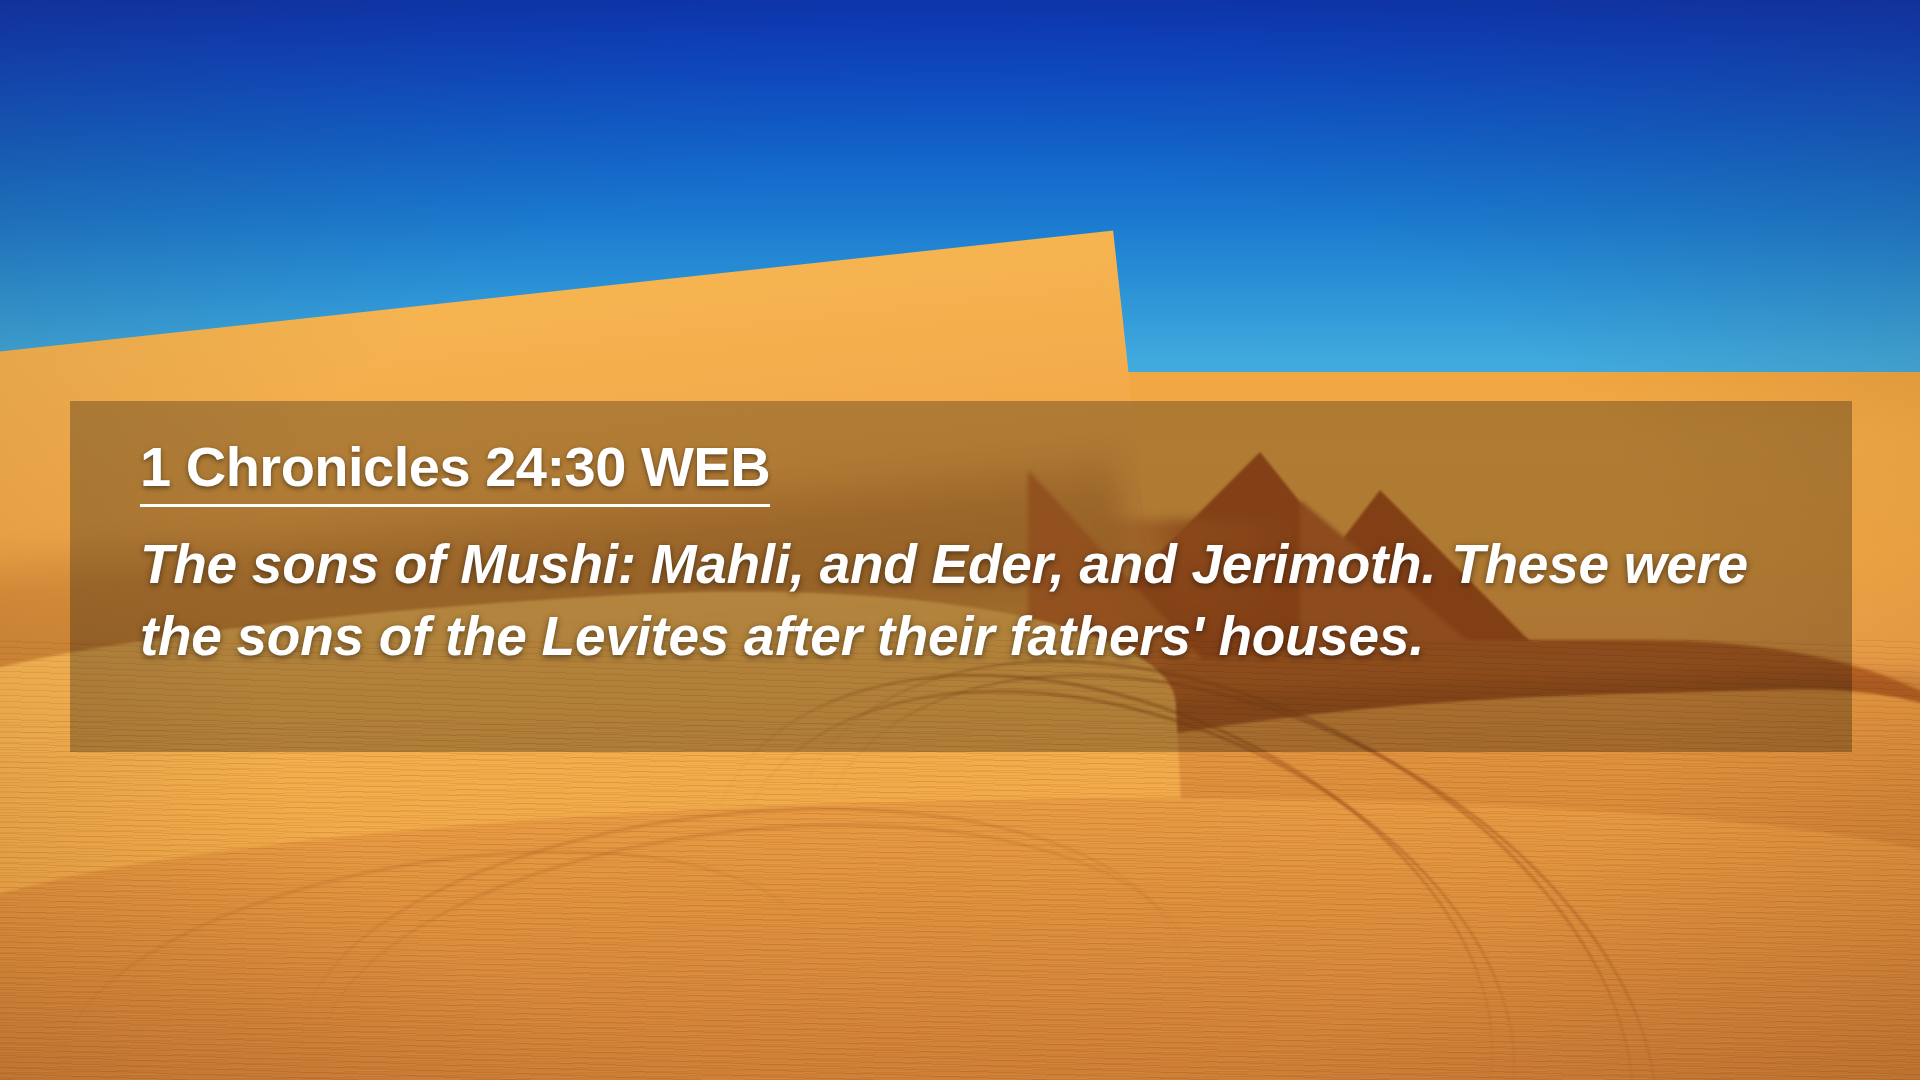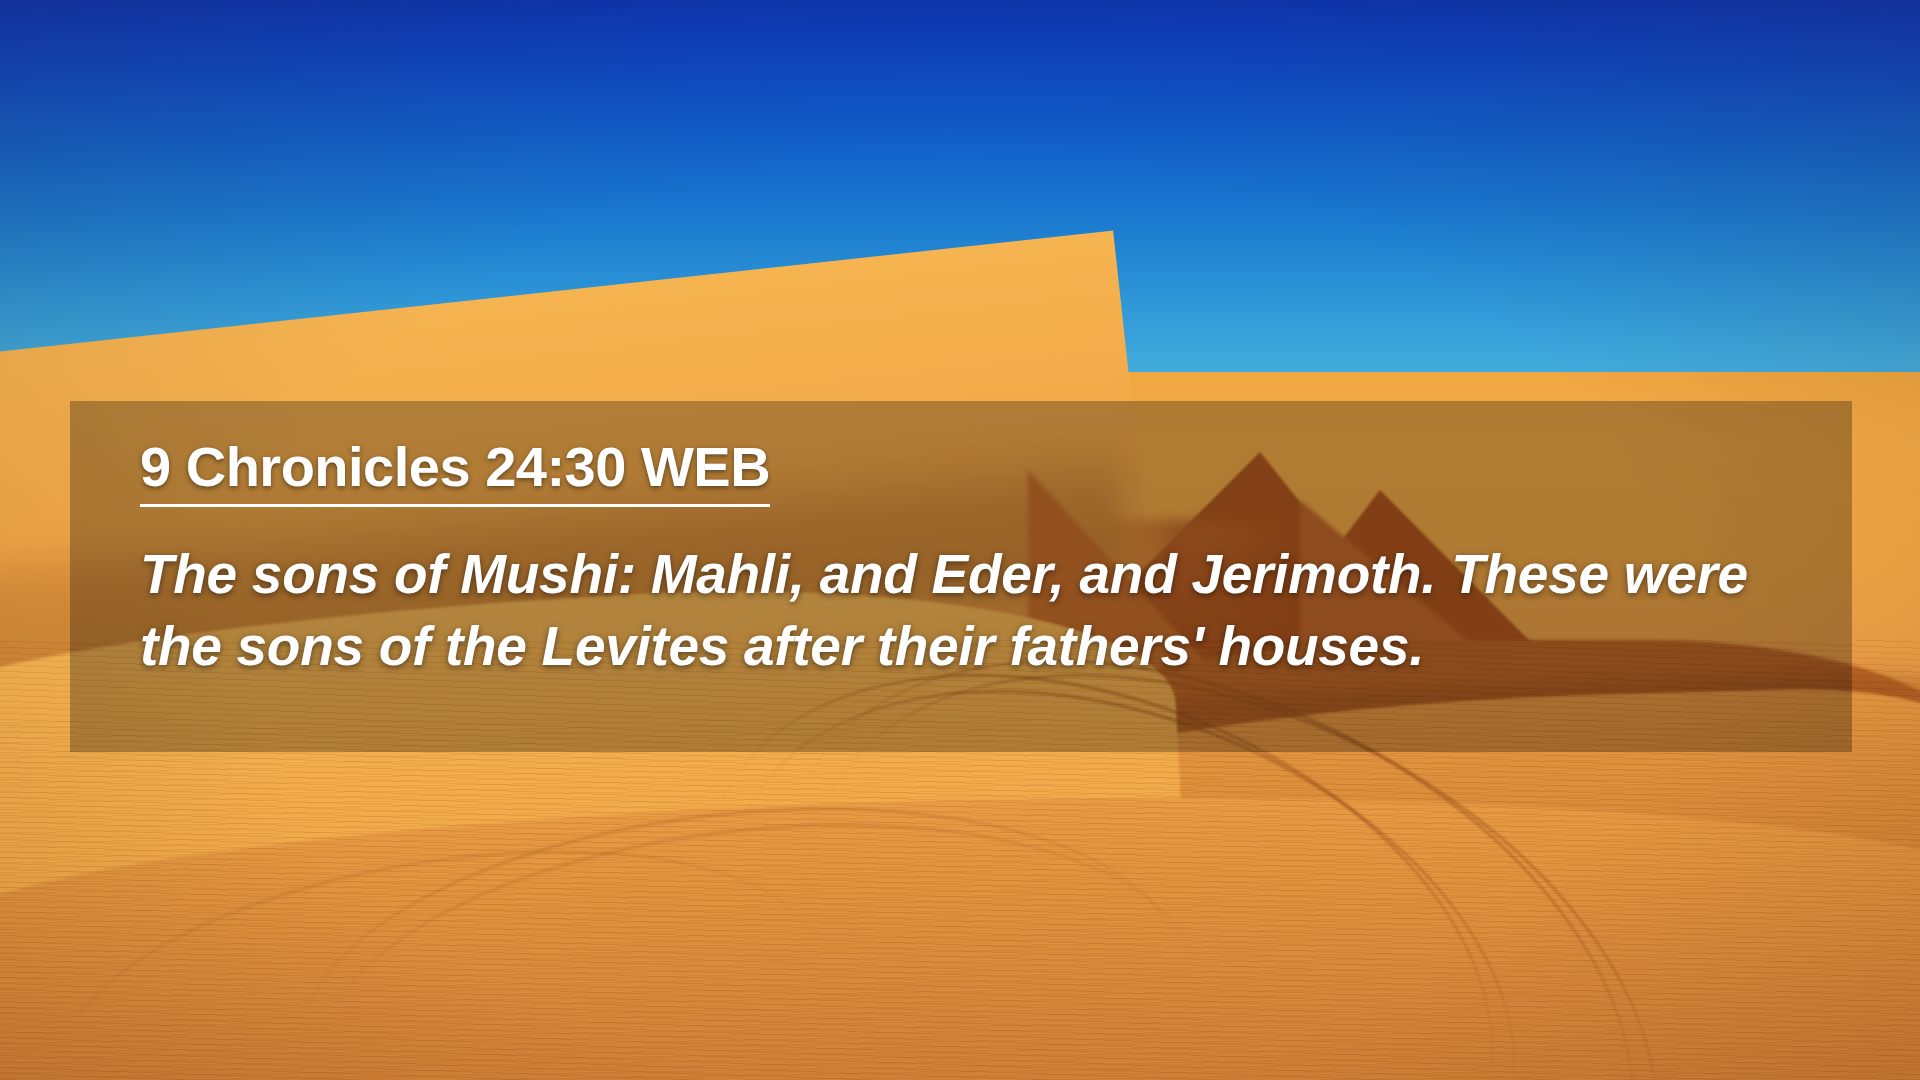--- a/index.html
+++ b/index.html
@@ -216,21 +216,21 @@
     font-weight:bold;
     line-height:1.06;
     letter-spacing:-0.5px;
     border-bottom:3px solid #ffffff;
     padding-bottom:8px;
     white-space:nowrap;
     text-shadow:0 2px 5px rgba(0,0,0,0.45);
   }
 
   .verse-text{
-    margin-top:32px;
+    margin-top:22px;
     color:#ffffff;
     font-size:55px;
     font-weight:bold;
     font-style:italic;
     line-height:1.30;
     width:1645px;
     letter-spacing:-0.3px;
     text-shadow:0 2px 6px rgba(0,0,0,0.50);
   }
 </style>
@@ -263,17 +263,17 @@
   <div class="track t2"></div>
   <div class="track t3"></div>
   <div class="track t4"></div>
   <div class="track t5"></div>
   <div class="track t6"></div>
   <div class="track t7"></div>
 
   <div class="vignette"></div>
 
   <div class="verse-panel">
-    <div class="verse-ref">9 Chronicles 24:30 WEB</div>
+    <div class="verse-ref">1 Chronicles 24:30 WEB</div>
     <div class="verse-text">The sons of Mushi: Mahli, and Eder, and Jerimoth. These were the sons of the Levites after their fathers' houses.</div>
   </div>
 
 </div>
 
 </body></html>

